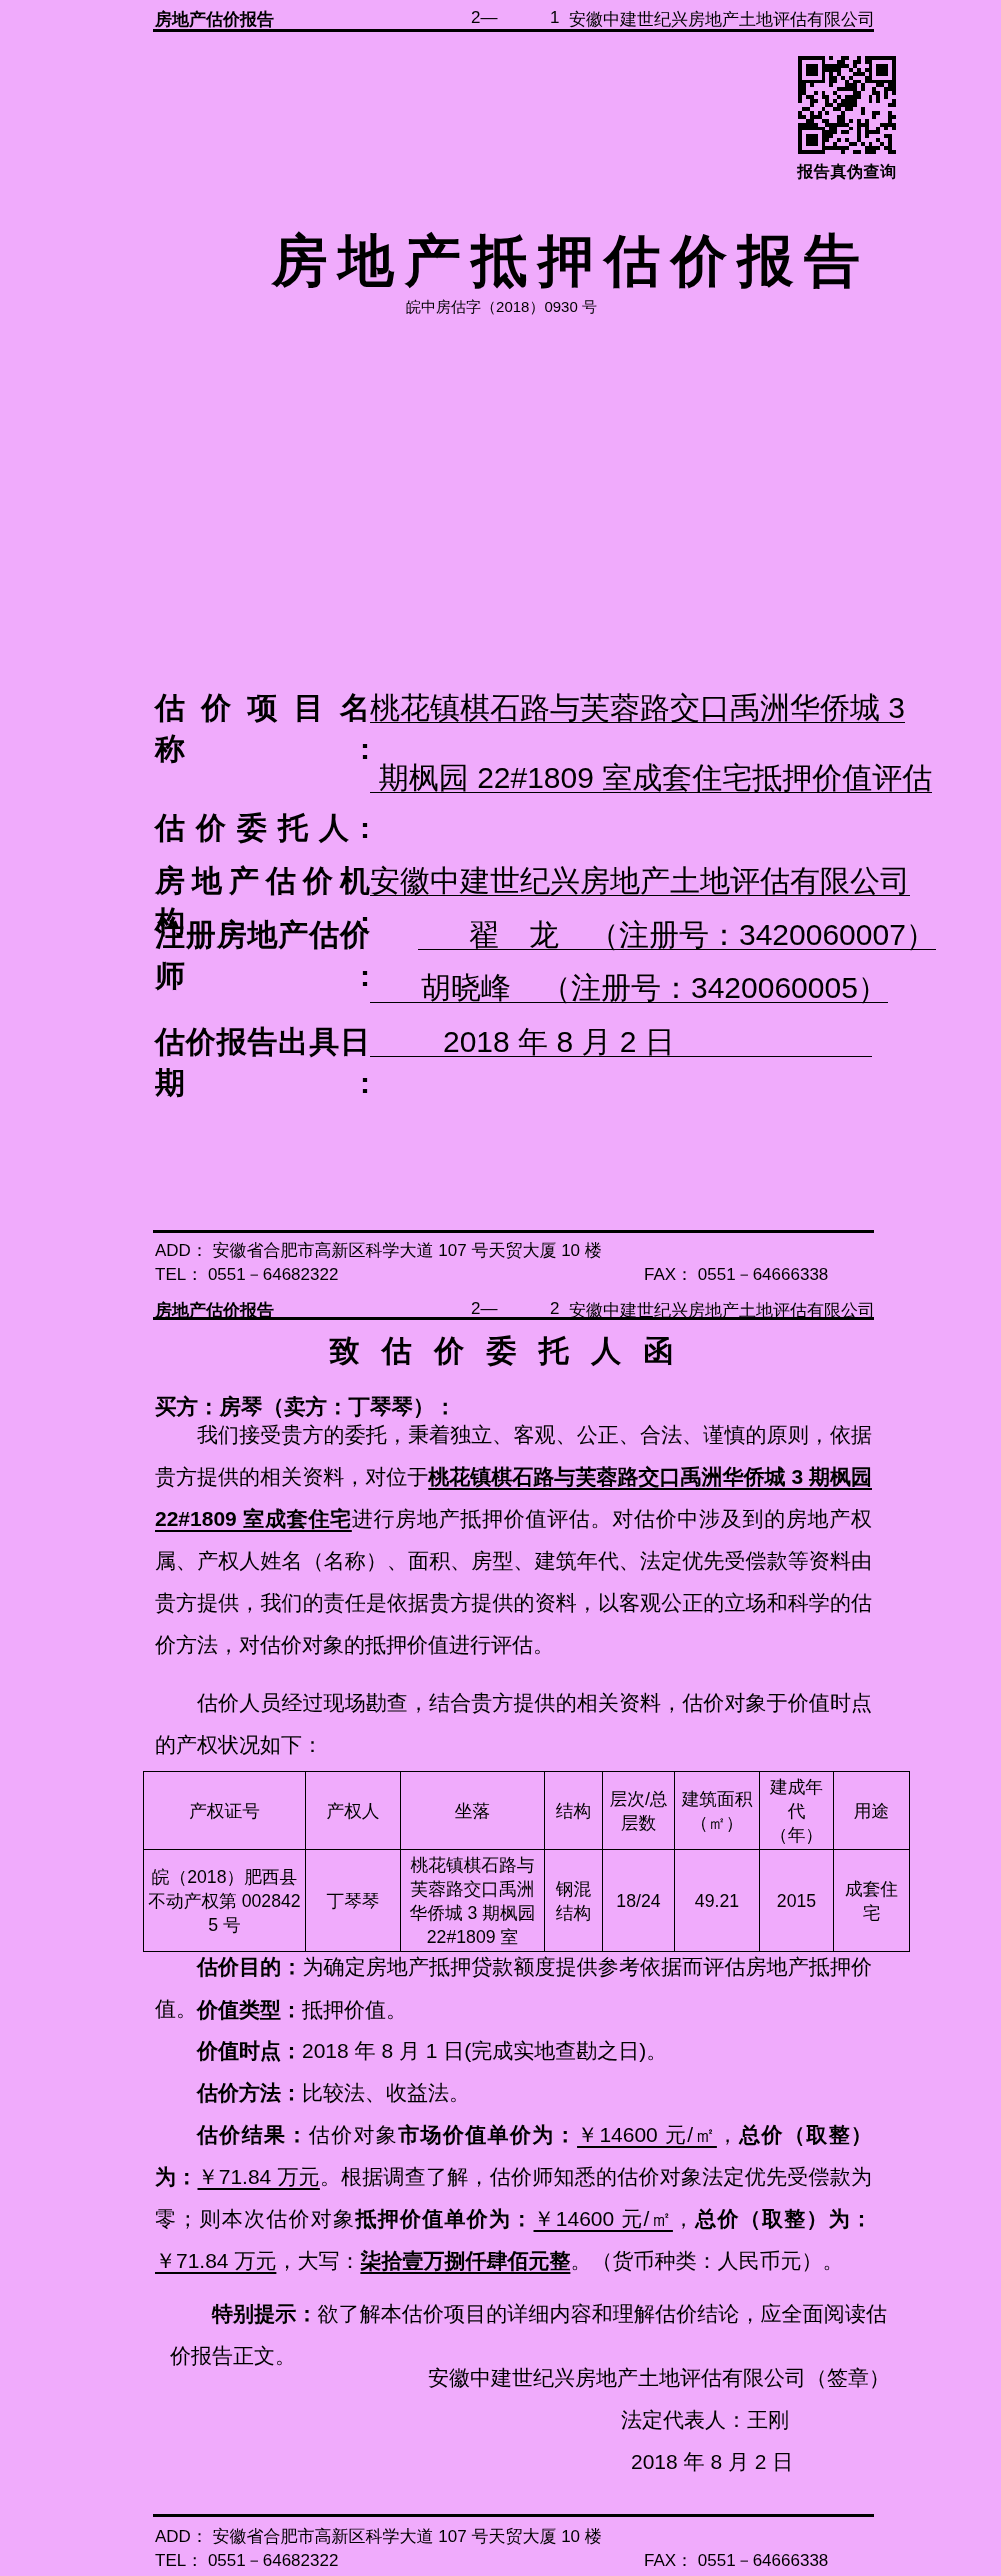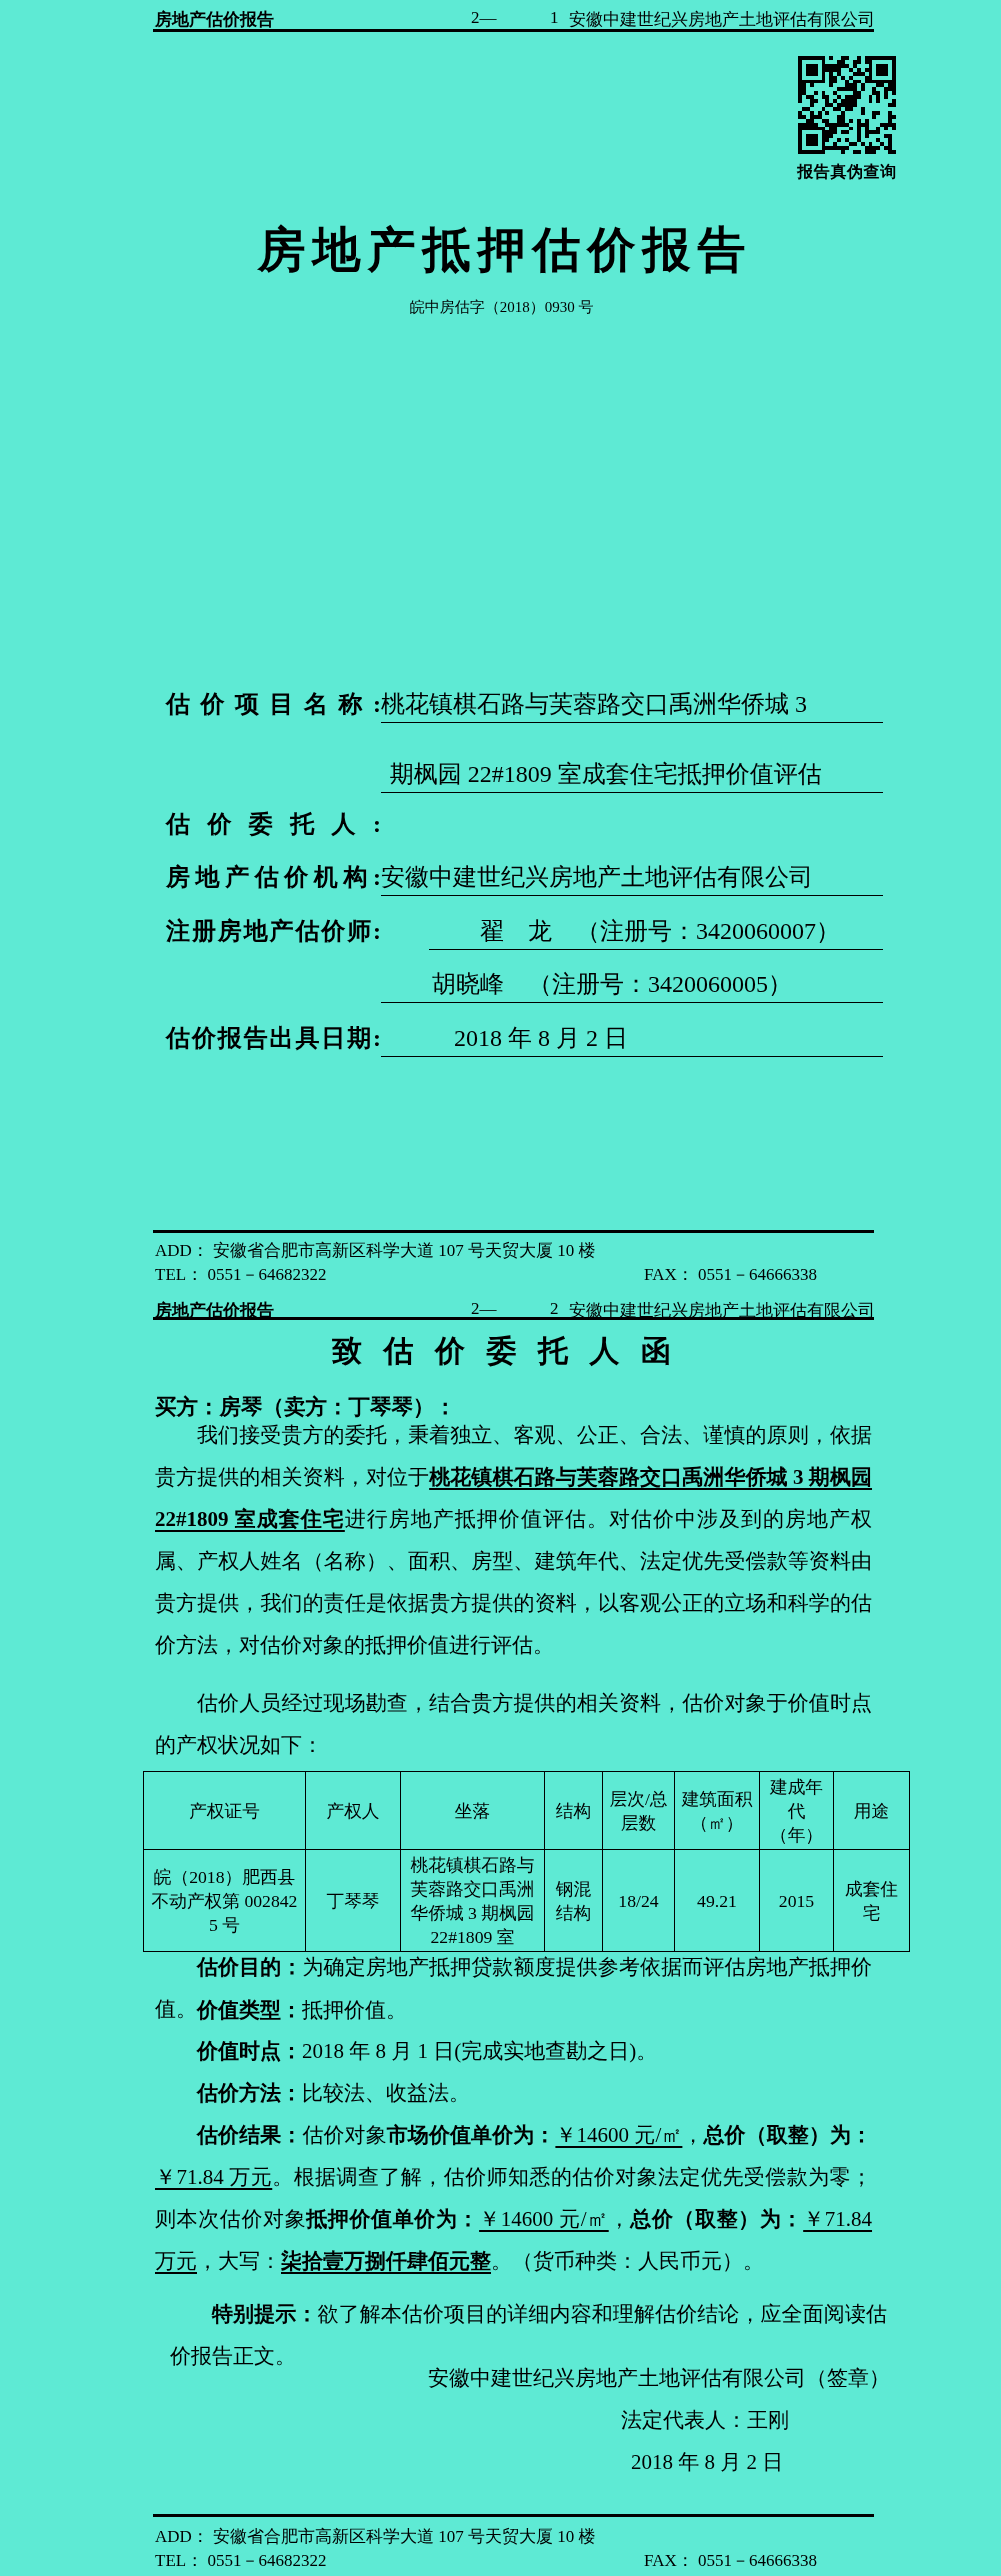--- a/index.html
+++ b/index.html
@@ -1,41 +1,41 @@
 <!DOCTYPE html>
 <html style="font-size:10px"><head>
 <meta charset="utf-8">
 <style>
   html,body{margin:0;padding:0;background:#fff;}
-  .doc{position:relative;width:1002px;height:2576px;background:#5eead4;color:#000;
-       font-family:Liberation Serif, serif;}
+  .doc{position:relative;width:1002px;height:2576px;background:#f0abfc;color:#000;
+       font-family:Liberation Sans, sans-serif;}
   .page{position:absolute;left:0;width:1002px;}
   #p1{top:0;height:1294px;}
   #p2{top:1294px;height:1282px;}
 
   
   .pghead{position:absolute;left:155px;width:720px;height:23px;font-size:17px;}
   .ph-left{position:absolute;left:0;top:0;font-weight:bold;}
   .ph-prefix{position:absolute;left:316px;top:0;}
   .ph-num{position:absolute;left:395px;top:0;}
   .ph-right{position:absolute;right:0;top:0;}
   .rule{position:absolute;left:153px;width:721px;height:2.5px;background:#000;}
   .pgfoot{position:absolute;left:155px;width:717px;font-size:17px;}
   .fax{position:absolute;left:489px;top:0;}
 
   
   .qr{position:absolute;left:797px;top:56px;width:100px;text-align:center;}
   .qr-label{margin-top:6.3px;font-size:16px;font-weight:bold;letter-spacing:0.6px;}
 
   
-  .title{position:absolute;left:143px;top:186px;width:717px;text-align:center;
-         font-size:48px;font-weight:bold;word-spacing:-5px;white-space:nowrap;}
+  .title{position:absolute;left:143px;top:186px;width:717px;text-align:right;
+         font-size:56px;font-weight:bold;word-spacing:-5px;white-space:nowrap;}
   .docno{position:absolute;left:143px;top:298px;width:717px;text-align:center;font-size:15px;}
 
-  .frow{position:absolute;left:166px;width:717px;display:flex;height:35px;font-size:24px;}
+  .frow{position:absolute;left:155px;width:717px;display:flex;height:35px;font-size:30px;}
   .flabel{width:215px;font-weight:bold;text-align:justify;text-align-last:justify;flex:none;}
   .fval{flex:1;border-bottom:1.9px solid #000;white-space:nowrap;}
   .frow.cont{padding-left:215px;width:502px;}
   .pad-a{padding-left:51px;}
   .pad-b{padding-left:110px;}
   .pad-c{padding-left:73px;}
 
   
   .letter-title{position:absolute;left:143px;top:37px;width:717px;text-align:center;
                 font-size:30px;font-weight:bold;word-spacing:14px;white-space:nowrap;}

